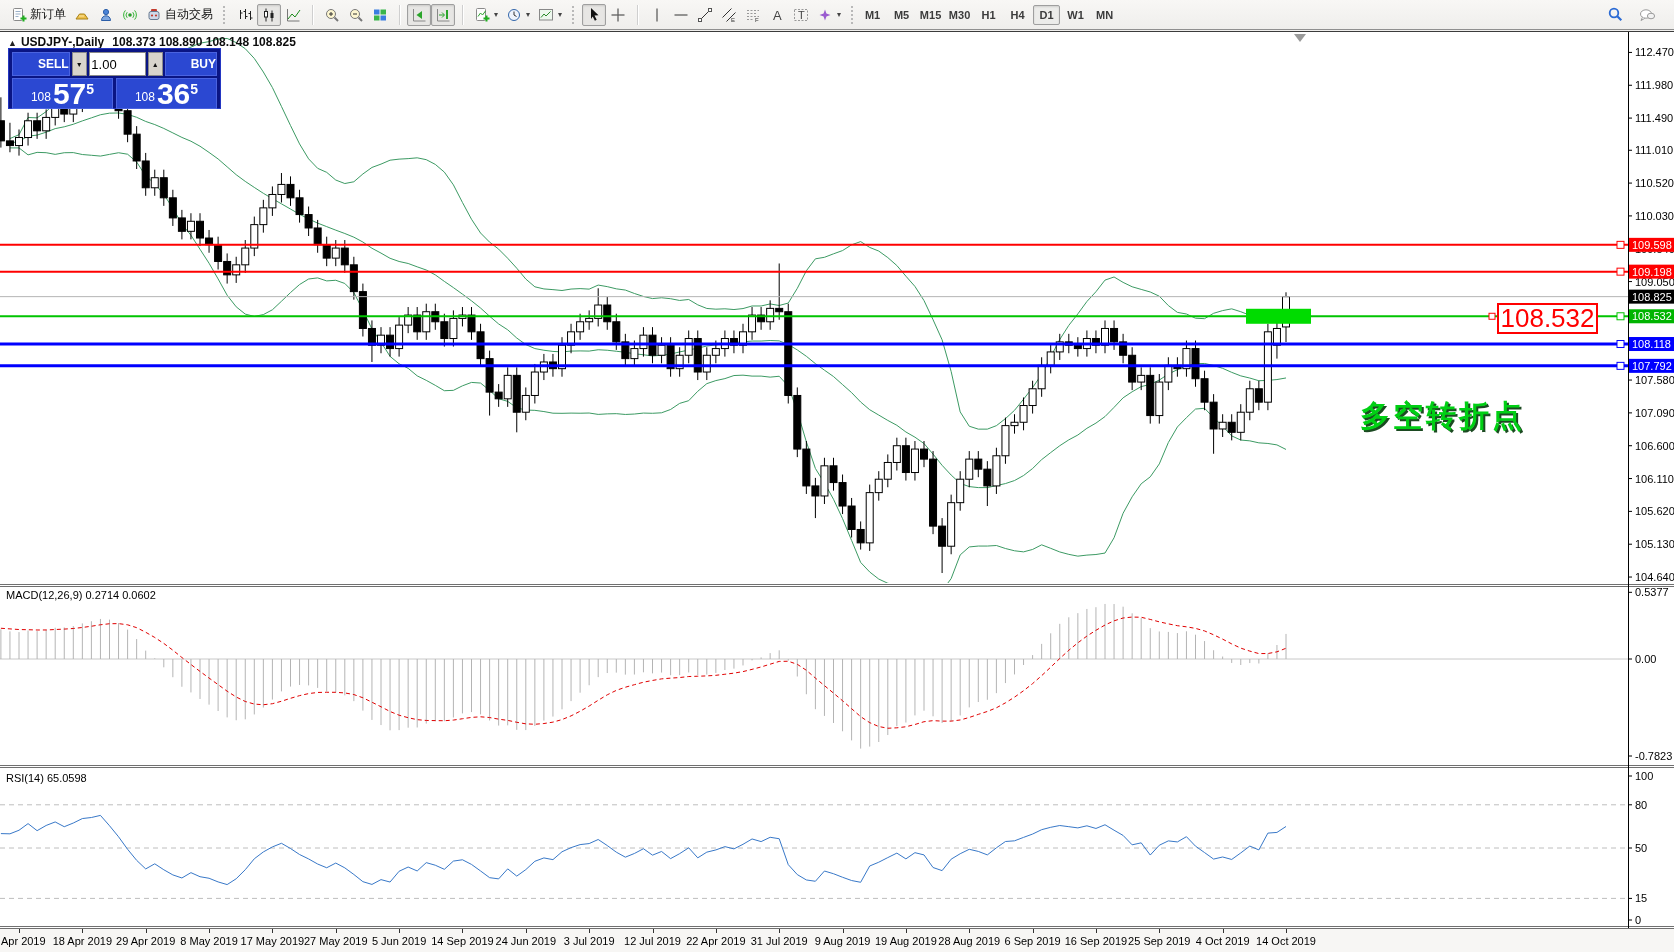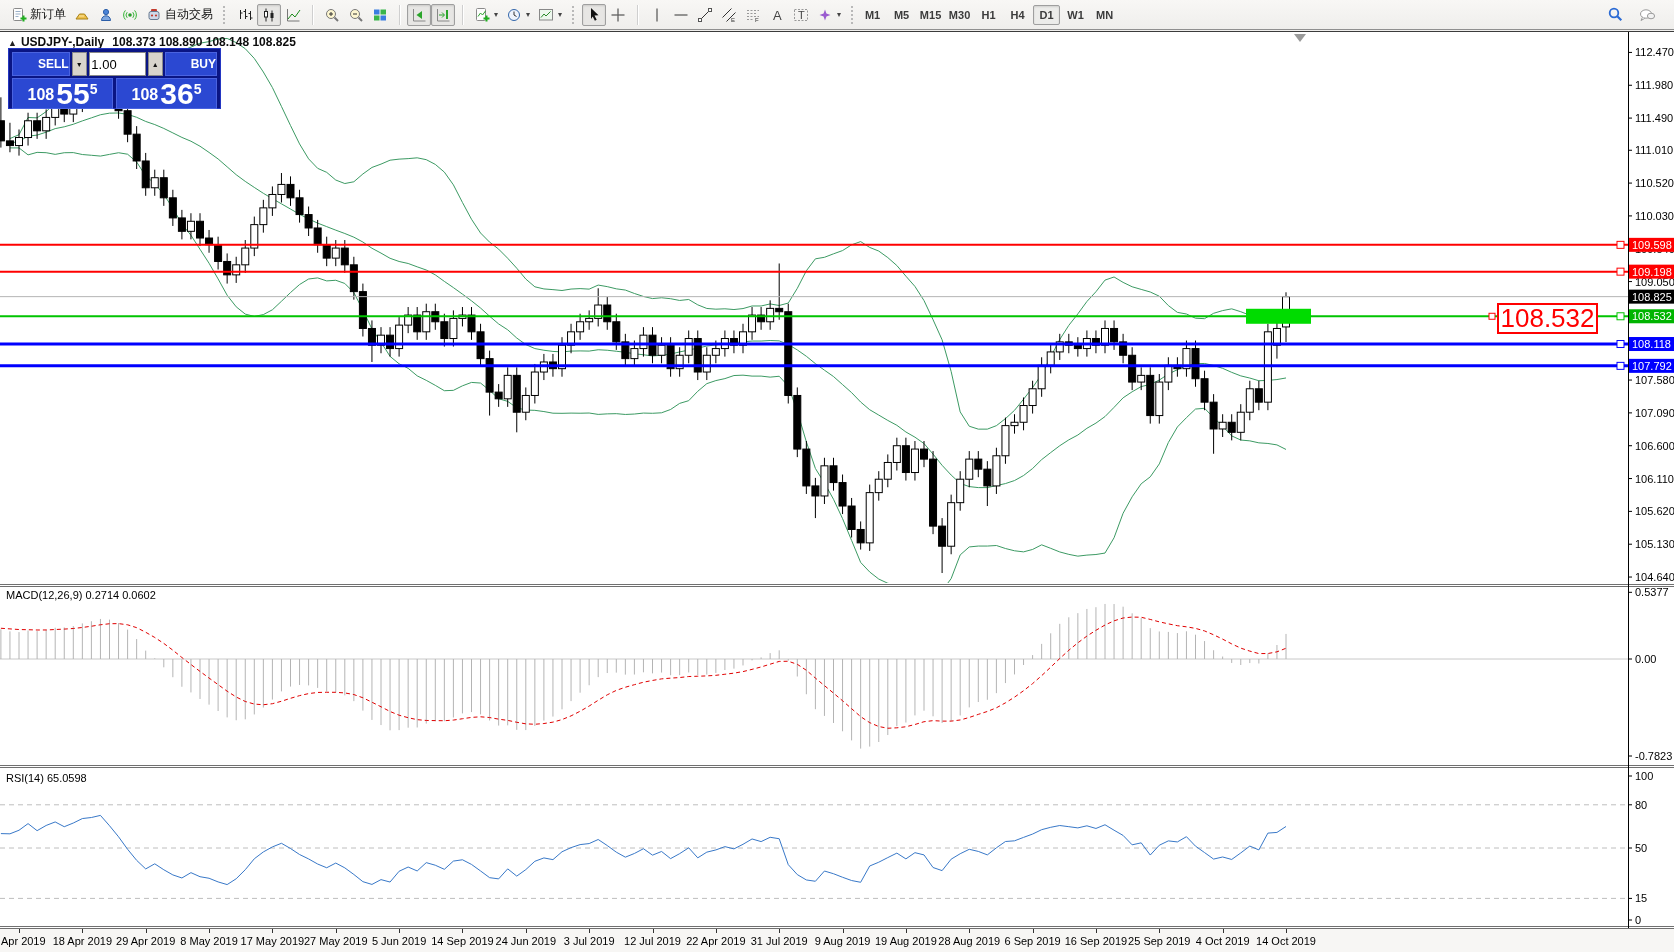--- a/index.html
+++ b/index.html
@@ -44,21 +44,21 @@
   #tp-row1 { display:flex; gap:2px; height:24px; }
   .tp-btn { flex:0 0 46px; background:#2b48d2; border:1px solid #4a63e0; color:#fff;
             font-size:12px; font-weight:bold; display:flex; align-items:center; justify-content:center;padding-left:25px; }
   .spin-btn { flex:0 0 15px; background:#d8d4cc; border:1px solid #8a8a8a; color:#111;
               font-size:7px; display:flex; align-items:center; justify-content:center; }
   #lot-field { flex:1; background:#ffffff; border:1px solid #8a8a8a; color:#000;
                font-size:13px; display:flex; align-items:center; justify-content:flex-end; padding-right:28px; }
   #tp-row2 { display:flex; gap:3px; height:31px; margin-top:2px; }
   .px-tile { flex:1; background:#2b48d2; border:1px solid #4a63e0; color:#fff;
              display:flex; align-items:flex-end; justify-content:center; padding-bottom:1px; }
-  .px-small { font-size:16px; font-weight:bold; margin:0 2px 3px 0; }
+  .px-small { font-size:12px; font-weight:normal; margin:0 2px 3px 0; }
   .px-big { font-size:30px; font-weight:bold; line-height:26px; }
   .px-sup { font-size:14px; font-weight:bold; transform:translateY(-10px); }
 
   
   #big-price-label { position:absolute; left:1497px; top:271px; width:101px; height:31px;
                      background:#ffffff; border:2px solid #ff0000; color:#ff0000;
                      font-size:26px; display:flex; align-items:center; justify-content:center;
                      z-index:4; letter-spacing:0; }
   #turning-point { position:absolute; left:1360px; top:364px; font-size:30px; font-weight:bold;
                    color:#00d014; text-shadow:2px 2px 0 #1c4a22; letter-spacing:3px; z-index:4;
@@ -907,32 +907,33 @@
           </div>
         <div id="lot-field">1.00</div>
         <div class="spin-btn">
             <span>▲</span>
           </div>
         <div class="tp-btn">BUY</div>
       </div>
       <div id="tp-row2">
         <div class="px-tile">
           <span class="px-small">108</span>
-          <span class="px-big">55</span>
+          <span class="px-big">57</span>
           <span class="px-sup">5</span>
         </div>
         <div class="px-tile">
           <span class="px-small">108</span>
           <span class="px-big">36</span>
           <span class="px-sup">5</span>
         </div>
       </div>
     </div>
 
     <div id="big-price-label">108.532</div>
+    <div id="turning-point">多空转折点</div>
 
     <div id="date-axis">
         <div class="dtick" style="left: 19px;"></div>
         <div class="dlabel" style="left: 19px;">9 Apr 2019</div>
         <div class="dtick" style="left: 82.35px;"></div>
         <div class="dlabel" style="left: 82.35px;">18 Apr 2019</div>
         <div class="dtick" style="left: 145.7px;"></div>
         <div class="dlabel" style="left: 145.7px;">29 Apr 2019</div>
         <div class="dtick" style="left: 209.05px;"></div>
         <div class="dlabel" style="left: 209.05px;">8 May 2019</div>

